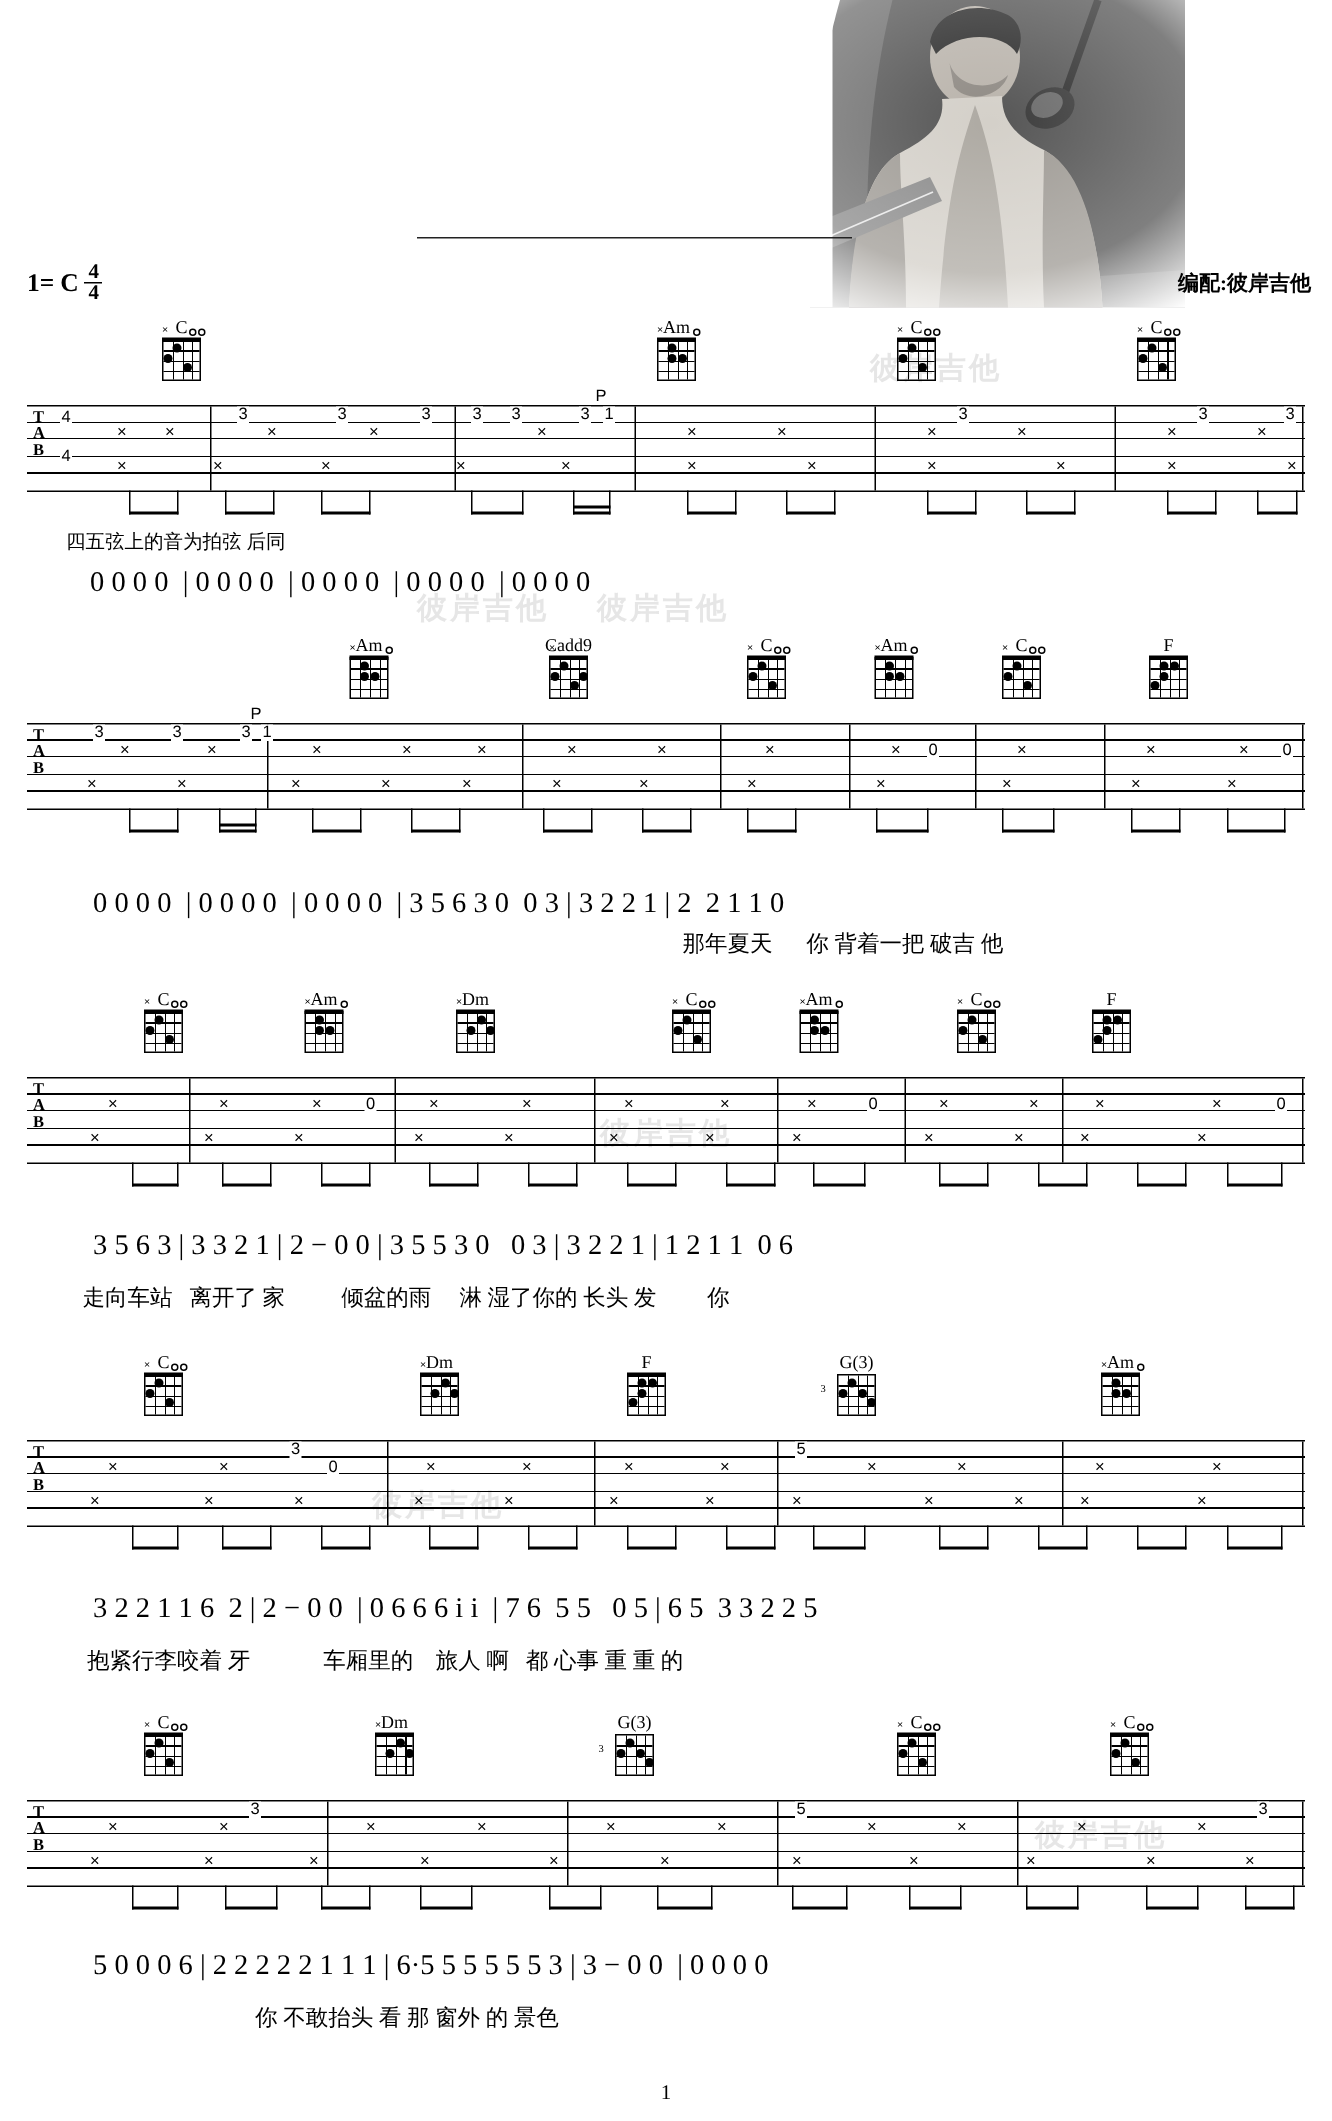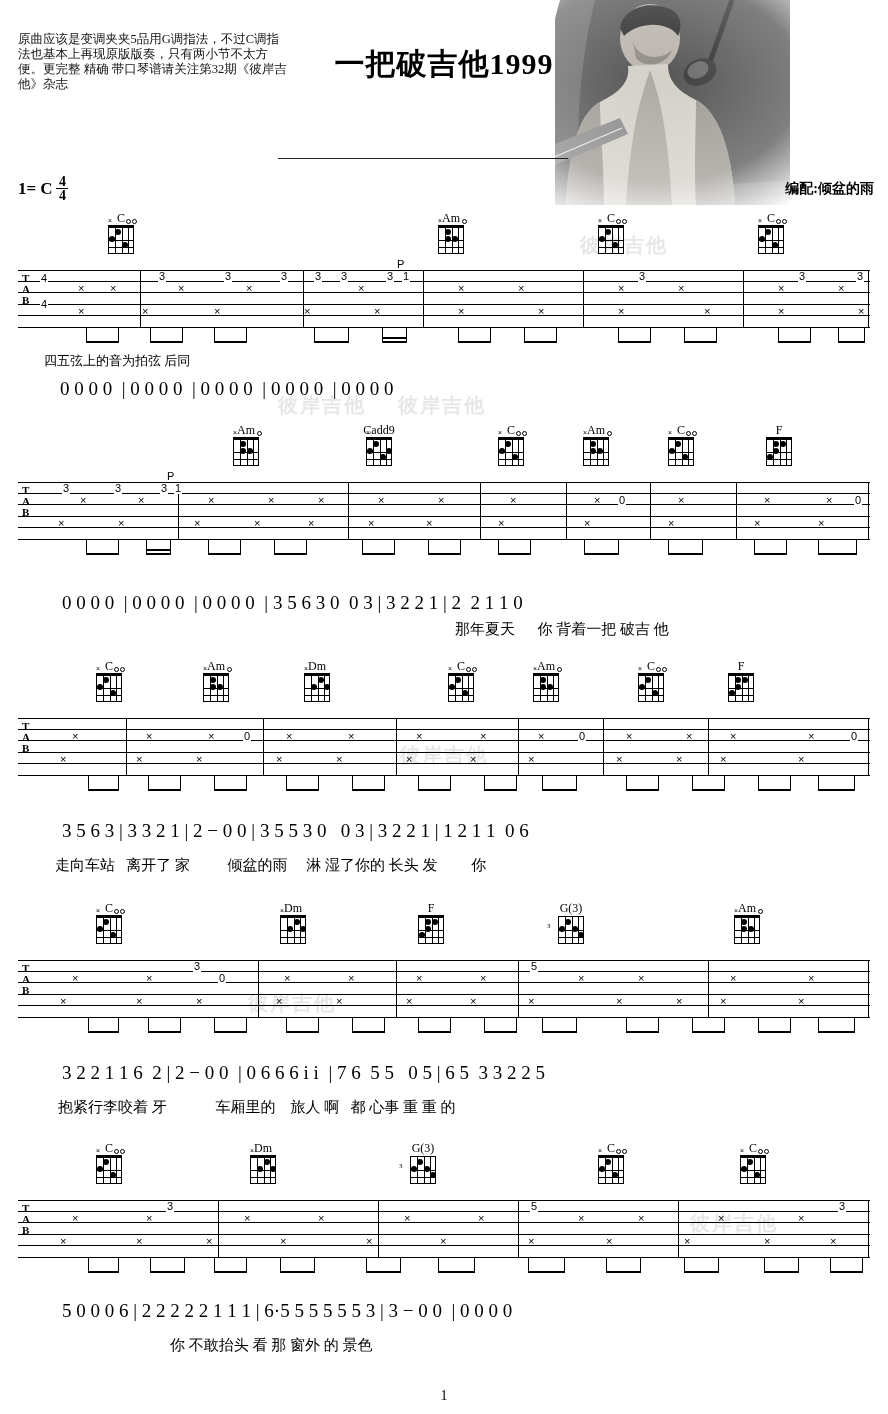--- a/index.html
+++ b/index.html
@@ -122,21 +122,20 @@
   .wm {
     position:absolute; color: rgba(140,140,140,0.22); font-size: 20px; font-weight:bold;
     font-family:"Liberation Serif", serif; letter-spacing:2px; pointer-events:none;
   }
 </style>
 </head>
 <body>
 
 <div class="sheet">
 
-  <div class="note-block">原曲应该是变调夹夹5品用G调指法，不过C调指法也基本上再现原版版奏，只有两小节不太方便。更完整 精确 带口琴谱请关注第32期《彼岸吉他》杂志</div>
 
   <div class="photo">
     <svg width="290" height="205" viewBox="0 0 290 205">
       <defs>
         <linearGradient id="pg" x1="0" y1="0" x2="0.3" y2="1">
           <stop offset="0%" stop-color="#ffffff"></stop>
           <stop offset="55%" stop-color="#ffffff"></stop>
           <stop offset="100%" stop-color="#ffffff"></stop>
         </linearGradient>
         <radialGradient id="fade" cx="0.55" cy="0.4" r="0.75">
@@ -167,23 +166,22 @@
 
       <path d="M40,150 L120,118 L128,134 L48,168 Z" fill="#8a8a8a"></path>
       <path d="M52,158 L122,128" stroke="#e8e8e8" stroke-width="1.2"></path>
 
       <rect x="0" y="0" width="290" height="205" fill="url(#fade)"></rect>
       <rect x="0" y="0" width="55" height="205" fill="#ffffff"></rect>
       <rect x="0" y="0" width="290" height="6" fill="#ffffff" opacity="0.0"></rect>
     </svg>
   </div>
 
-  <div class="title">一把破吉他1999</div>
   <div class="hdr-line"></div>
-  <div class="arranger">编配:倾盆的雨</div>
+  <div class="arranger">编配:彼岸吉他</div>
 
   <div class="key-sig">
     <span>1=</span>
     <span>C</span>
     <span class="timesig">
       <b>4</b>
       <i class="bar"></i>
       <b>4</b>
     </span>
   </div>

